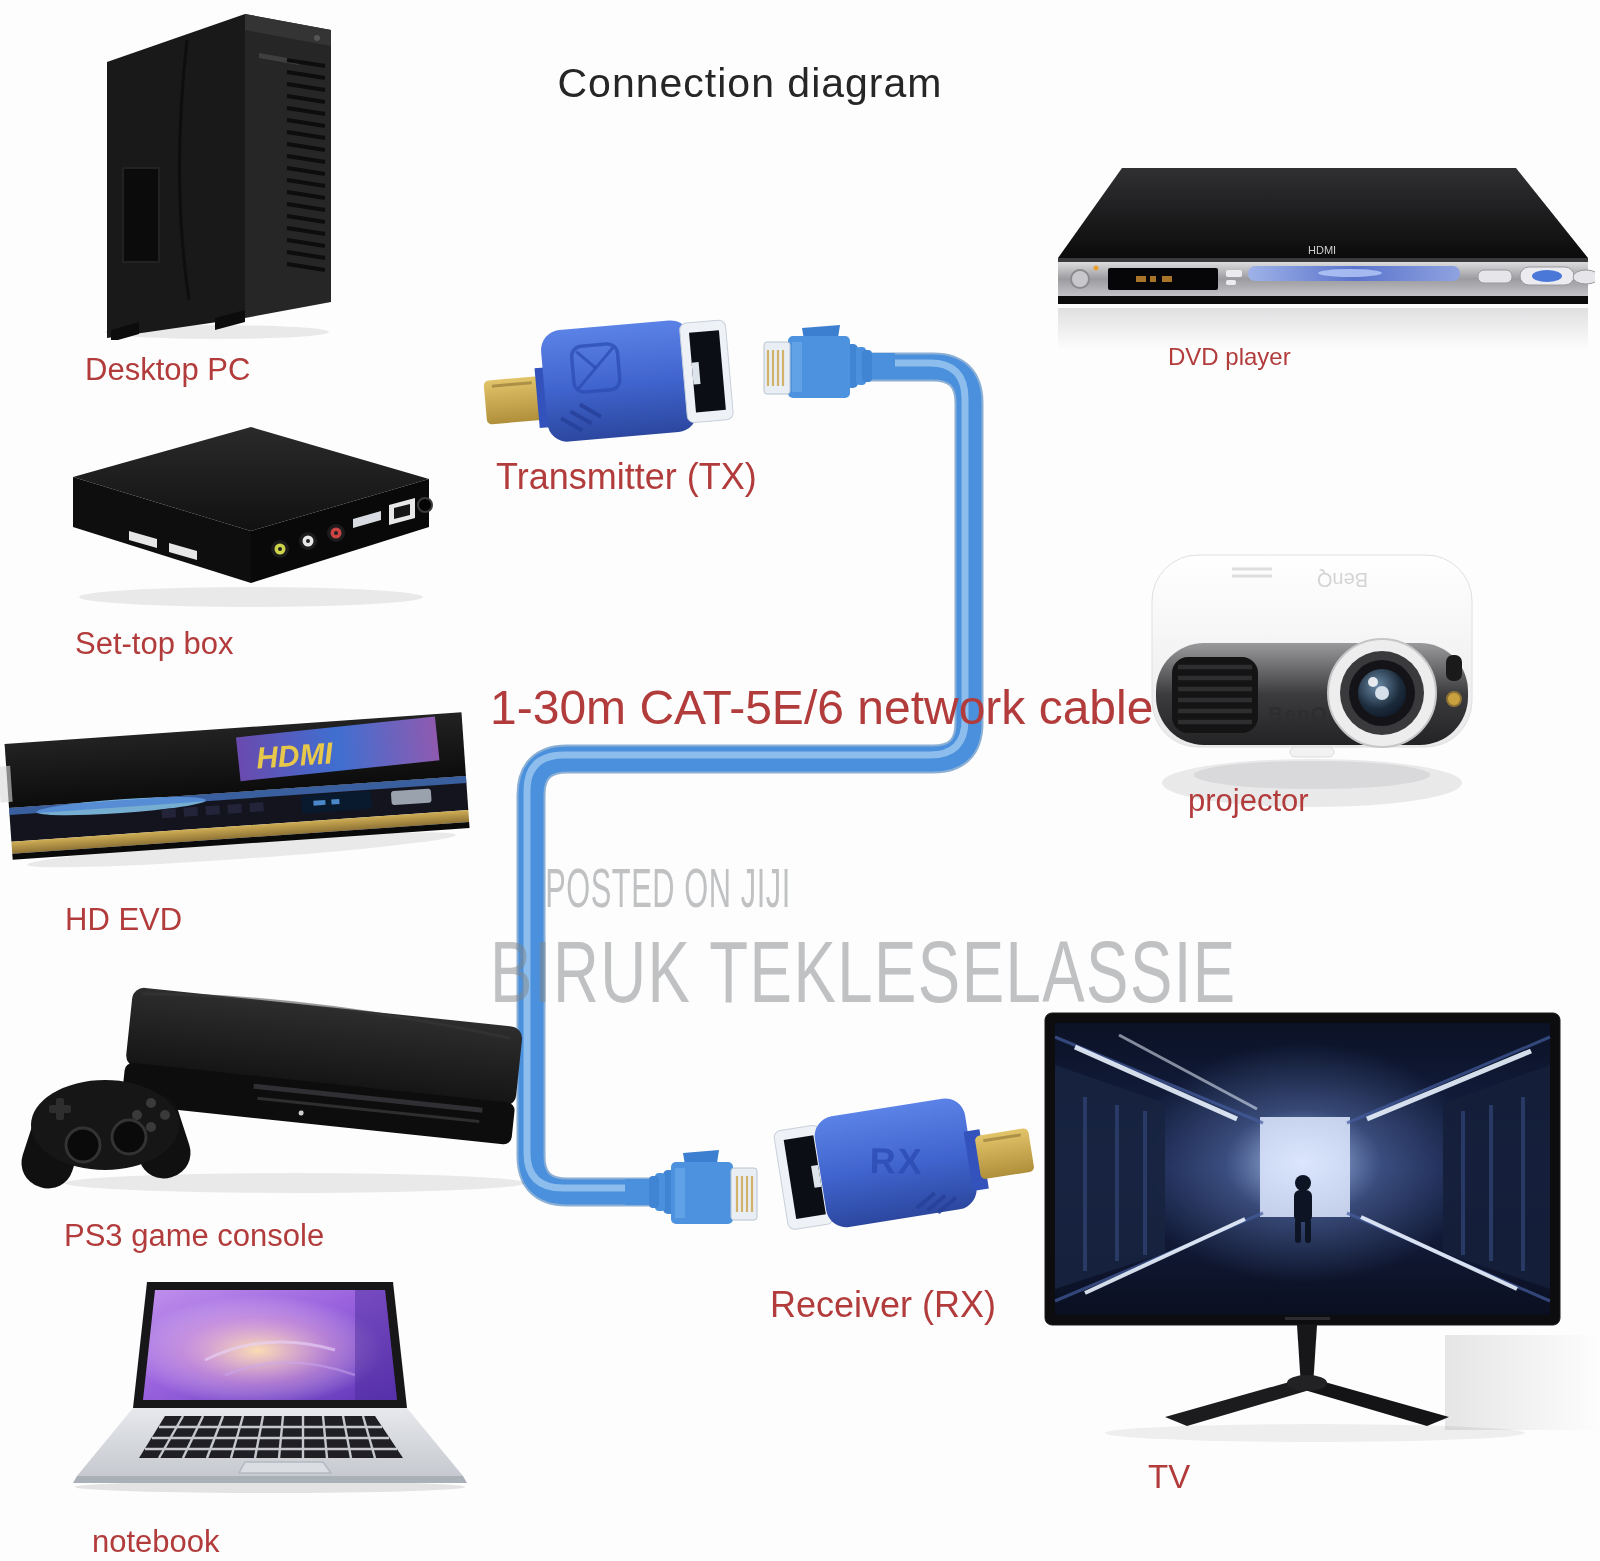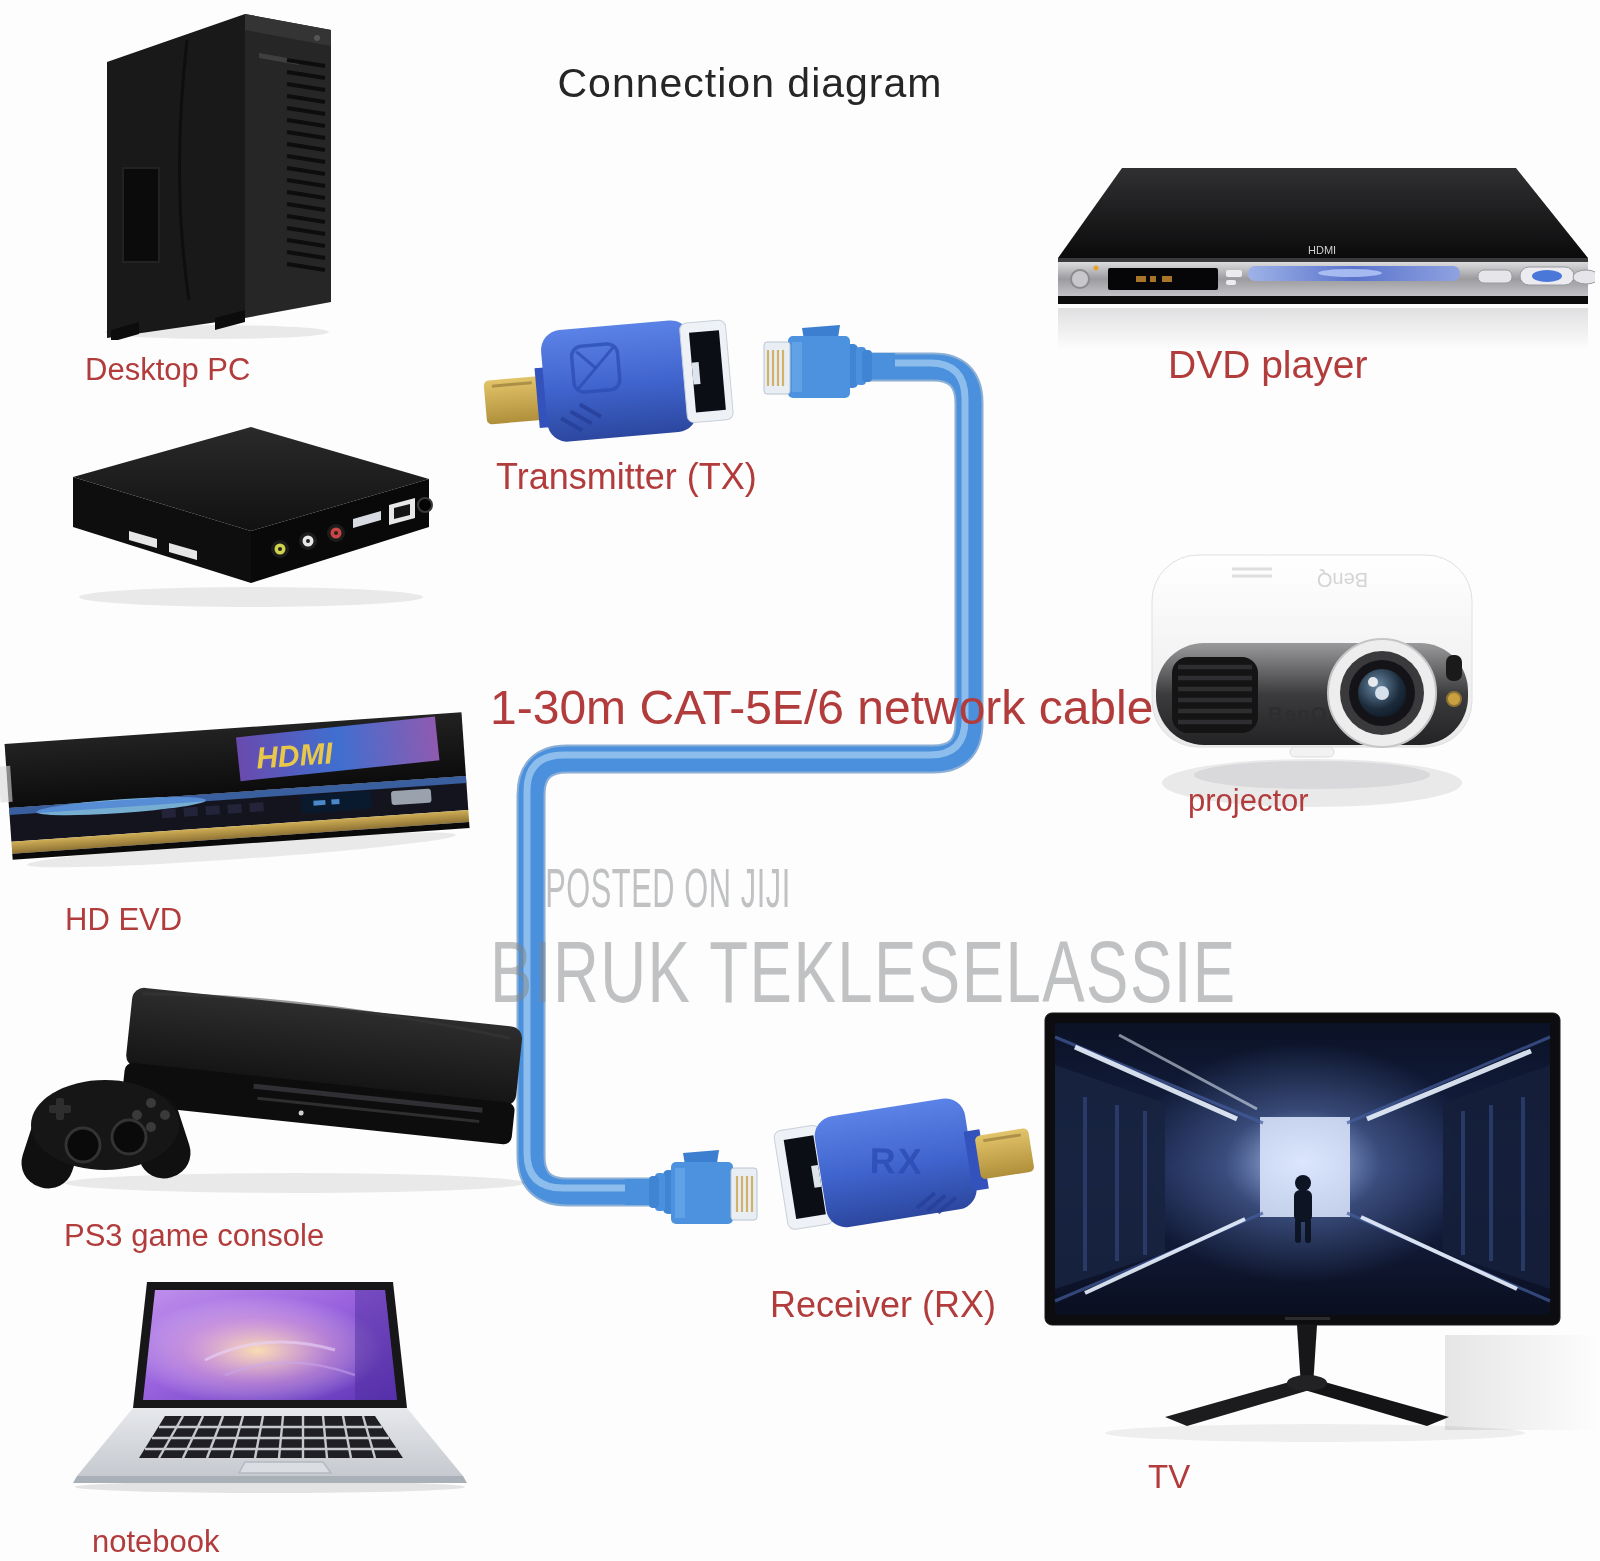--- a/index.html
+++ b/index.html
@@ -104,20 +104,21 @@
         <circle cx="281" cy="118" r="9" fill="#1c1c1c"></circle>
           <circle cx="281" cy="118" r="5.5" fill="#cc4444"></circle>
           <circle cx="281" cy="118" r="2" fill="#222"></circle>
       </g>
       <polygon points="298,104 326,96 326,105 298,113" fill="#d8dce2"></polygon>
       <polygon points="334,90 360,83 360,103 334,110" fill="#e8e8e8"></polygon>
       <polygon points="339,93 355,89 355,100 339,104" fill="#151515"></polygon>
       <circle cx="370" cy="90" r="7" fill="#050505" stroke="#3a3a3a" stroke-width="2"></circle>
     </svg>
   </div>
+  <div class="dev-label" style="left:75px;top:626px;width:300px;font-size:31px;">Set-top box</div>
 
   <div class="devbox" style="left:0px;top:690px;width:475px;height:190px;">
     <svg width="475" height="190" viewBox="0 0 475 190">
       <defs>
         <linearGradient id="evdTop" x1="0" y1="0" x2="0" y2="1">
           <stop offset="0" stop-color="#222222"></stop>
             <stop offset="1" stop-color="#0c0c0c"></stop>
         </linearGradient>
         <linearGradient id="stickerGrad" x1="0" y1="0" x2="1" y2="0">
           <stop offset="0" stop-color="#6a4aae"></stop>
@@ -383,21 +384,21 @@
       <rect x="198" y="116" width="212" height="15" rx="7" fill="url(#trayGrad)"></rect>
       <ellipse cx="300" cy="123" rx="32" ry="4" fill="#c2d6ff" opacity="0.7"></ellipse>
       <rect x="428" y="120" width="34" height="13" rx="6" fill="#e6e6ea" stroke="#9a9a9e"></rect>
       <rect x="470" y="117" width="54" height="18" rx="9" fill="#ececf0" stroke="#9a9a9e"></rect>
       <ellipse cx="497" cy="126" rx="15" ry="6" fill="#4a78d8"></ellipse>
       <ellipse cx="536" cy="127" rx="13" ry="7" fill="#e6e6ea" stroke="#9a9a9e"></ellipse>
       <rect x="8" y="146" width="530" height="8" fill="#0c0c0c"></rect>
       <rect x="8" y="158" width="530" height="42" fill="url(#reflGrad)"></rect>
     </svg>
   </div>
-  <div class="dev-label" style="left:1168px;top:343px;width:300px;font-size:39px;">DVD player</div>
+  <div class="dev-label" style="left:1168px;top:343px;width:300px;font-size:24px;">DVD player</div>
 
   <div class="devbox" style="left:1140px;top:525px;width:345px;height:300px;">
     <svg width="345" height="300" viewBox="0 0 345 300">
       <defs>
         <linearGradient id="projBody" x1="0" y1="0" x2="0" y2="1">
           <stop offset="0" stop-color="#ffffff"></stop>
             <stop offset="1" stop-color="#e9e9ea"></stop>
         </linearGradient>
         <linearGradient id="projFace" x1="0" y1="0" x2="0" y2="1">
           <stop offset="0" stop-color="#9a9a9c"></stop>

